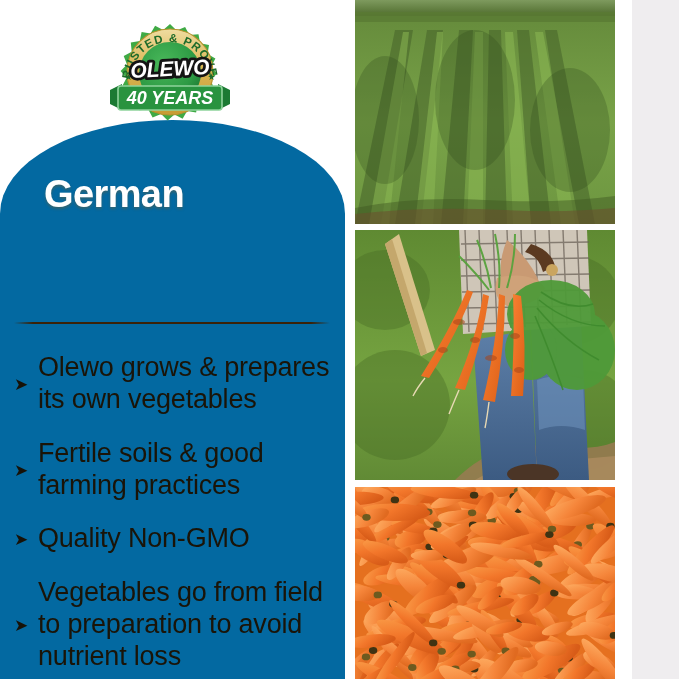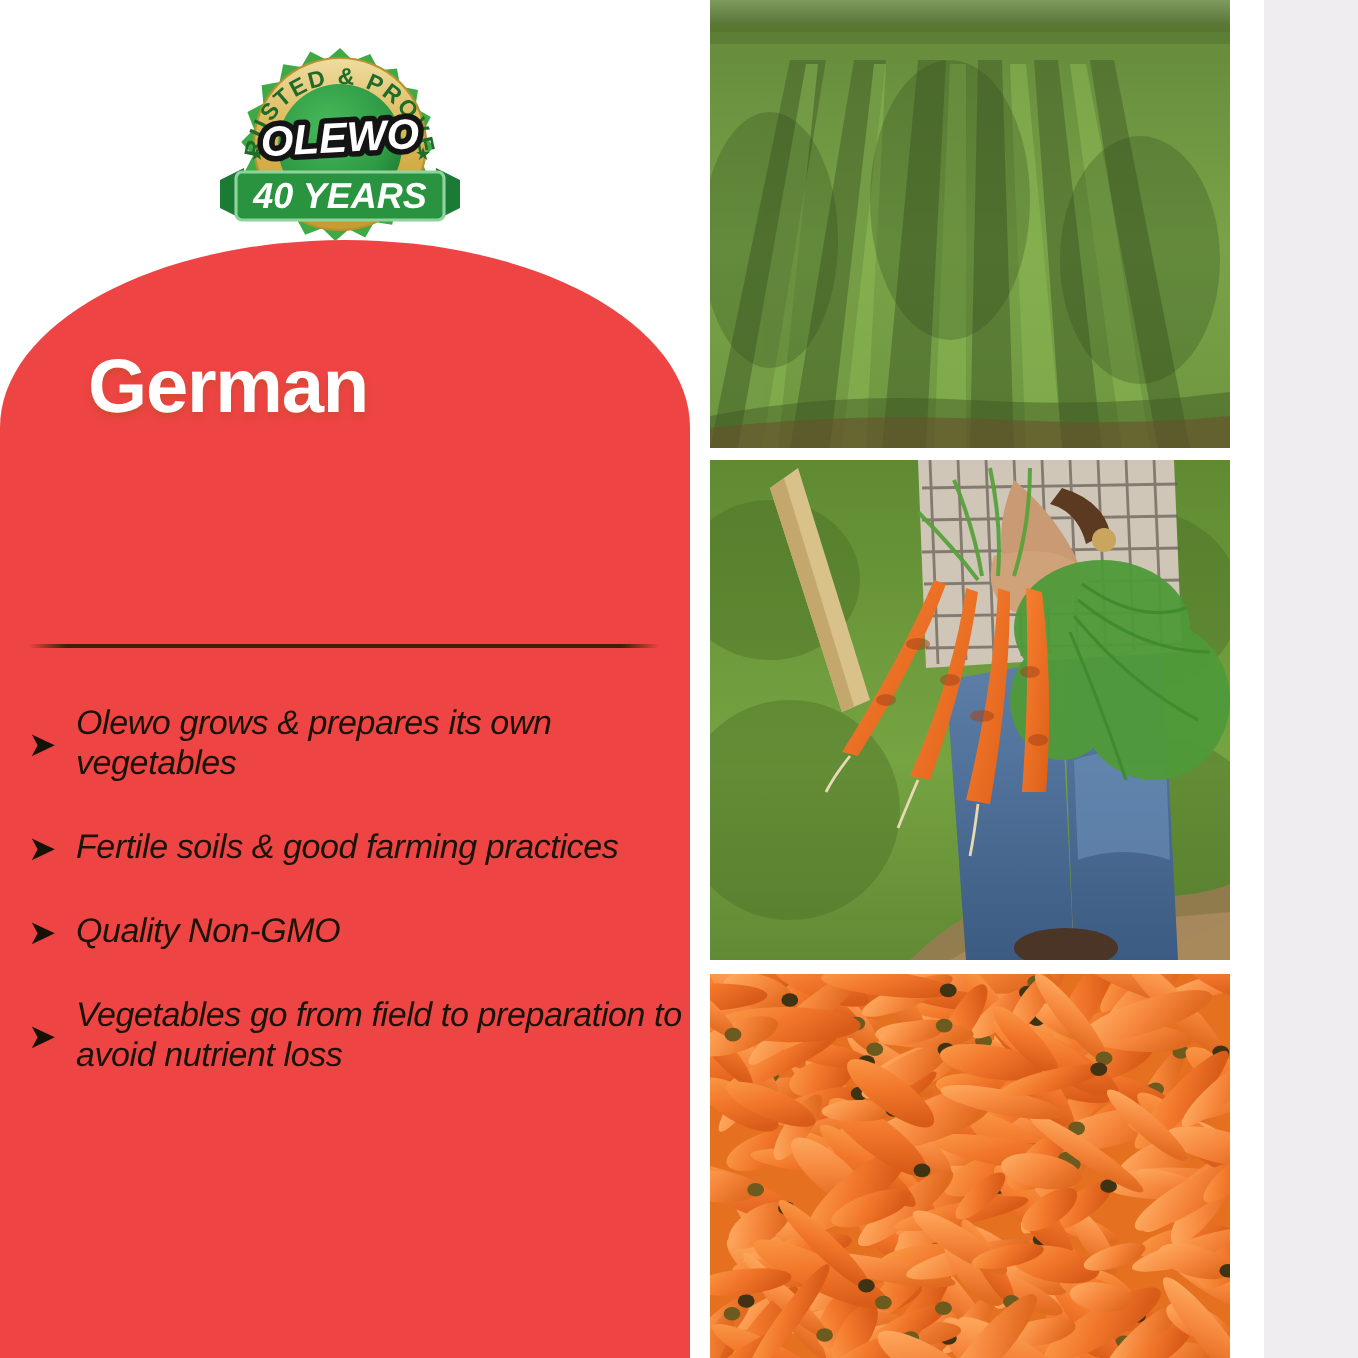--- a/index.html
+++ b/index.html
@@ -18,21 +18,21 @@
     background:#ffffff;
   }
   .gray-right{
     position:absolute;left:632px;top:0;width:47px;height:679px;
     background:#efedef;
   }
 
   
   .orange-panel{
     position:absolute;left:0;top:120px;width:345px;height:559px;
-    background:#ef4444;
+    background:#0369a1;
     border-top-left-radius:175px 95px;
     border-top-right-radius:175px 95px;
     overflow:hidden;
   }
   .orange-inner{position:absolute;inset:0;}
 
   .headline{
     position:absolute;left:44px;top:53px;width:290px;
     color:#ffffff;
     font-size:38px;line-height:1.13;
@@ -59,24 +59,23 @@
     width:24px;
     color:#171208;
     font-size:17px;
     line-height:1;
     text-align:left;
     padding-top:1px;
   }
   .bullet-text{
     flex:1 1 auto;
     color:#1a1408;
-    font-size:17px;
+    font-size:27px;
     line-height:1.18;
     letter-spacing:-0.2px;
-    font-style:italic;
   }
 
   
   .badge{
     position:absolute;left:106px;top:18px;width:128px;height:118px;
     z-index:40;
   }
   .badge svg{display:block;width:128px;height:118px;}
 
   

